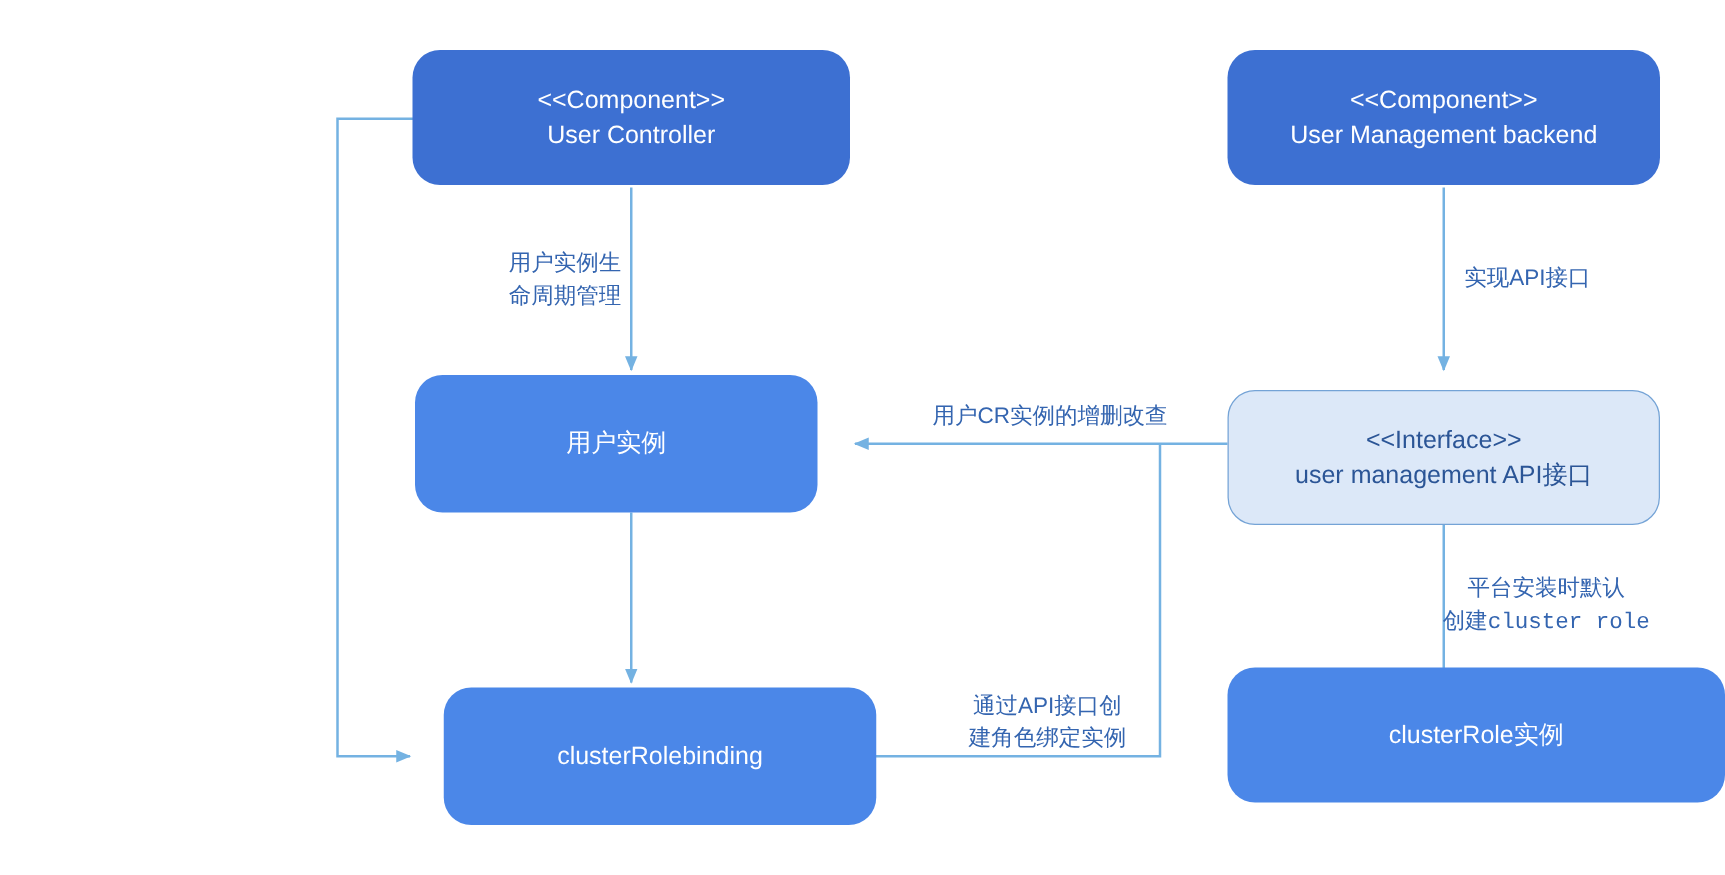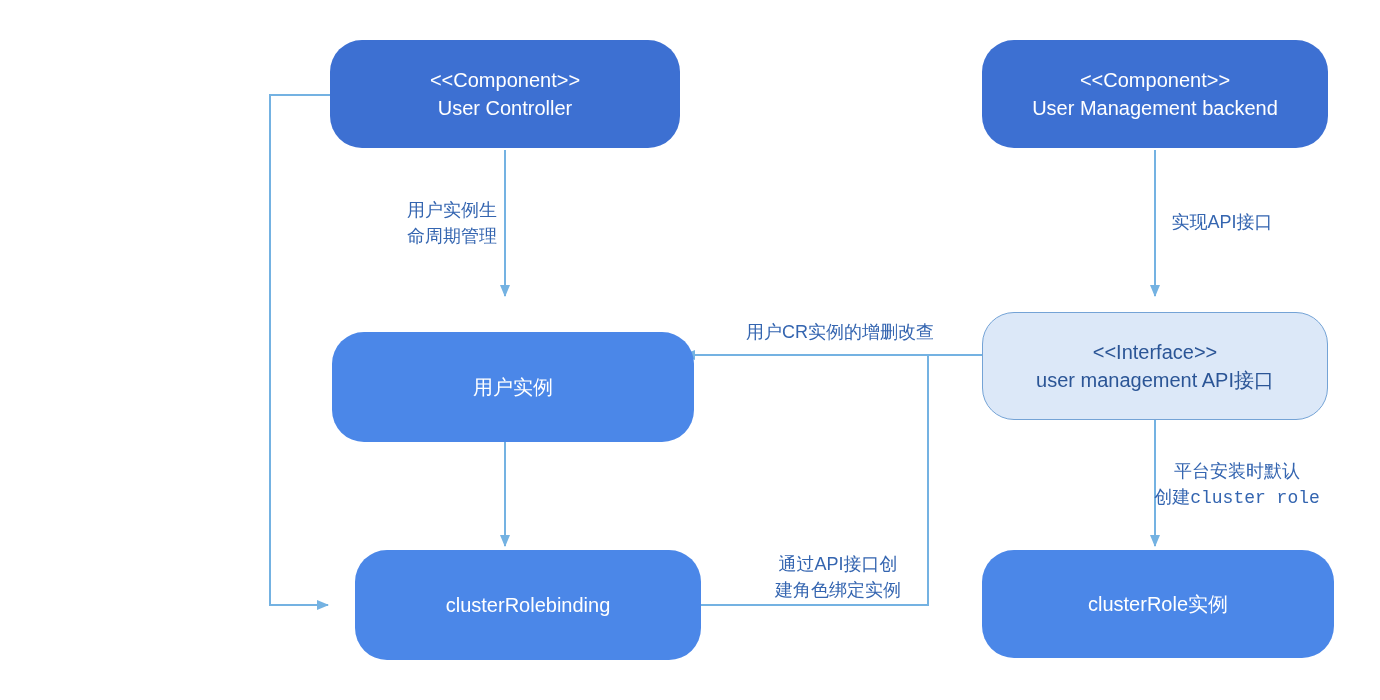--- a/index.html
+++ b/index.html
@@ -14,21 +14,21 @@
     --background:#ffffff;
   }
   *{margin:0;padding:0;box-sizing:border-box;}
   html,body{width:1380px;height:700px;background:var(--background);
     font-family:"Liberation Sans","DejaVu Sans",sans-serif;}
   .canvas{position:relative;width:1380px;height:700px;overflow:hidden;background:var(--background);}
   .edges{position:absolute;left:0;top:0;width:1380px;height:700px;}
   .edge{fill:none;stroke:var(--arrow);stroke-width:2;}
   .arrow-tip{fill:var(--arrow);}
   .node{position:absolute;display:flex;flex-direction:column;align-items:center;justify-content:center;
-    border-radius:32px;background:var(--instance-fill);color:var(--node-text);
+    border-radius:22px;background:var(--instance-fill);color:var(--node-text);
     font-size:20px;line-height:28px;text-align:center;}
   .node.component{background:var(--component-fill);}
   .node.interface{background:var(--interface-fill);border:1.5px solid var(--interface-border);
     color:var(--interface-text);margin-top:12px;}
   .edge-label{position:absolute;color:var(--label-text);font-size:18px;line-height:26px;
     text-align:center;white-space:pre-line;}
 </style>
 </head>
 <body>
 
@@ -59,34 +59,34 @@
   <div class="node component" style="left:330px;top:40px;width:350px;height:108px;">
     <div>&lt;&lt;Component&gt;&gt;</div>
     <div>User Controller</div>
   </div>
 
   <div class="node component" style="left:982px;top:40px;width:346px;height:108px;">
     <div>&lt;&lt;Component&gt;&gt;</div>
     <div>User Management backend</div>
   </div>
 
-  <div class="node" style="left:332px;top:300px;width:362px;height:110px;margin-top:32px;">
+  <div class="node" style="left:332px;top:300px;width:322px;height:110px;">
     <div>用户实例</div>
   </div>
 
   <div class="node interface" style="left:982px;top:300px;width:346px;height:108px;">
     <div>&lt;&lt;Interface&gt;&gt;</div>
     <div>user management API接口</div>
   </div>
 
   <div class="node" style="left:332px;top:550px;width:346px;height:110px;margin-left:23px;">
     <div>clusterRolebinding</div>
   </div>
 
-  <div class="node" style="left:982px;top:550px;width:352px;height:108px;">
+  <div class="node" style="left:982px;top:534px;width:398px;height:108px;">
     <div>clusterRole实例</div>
   </div>
 
   <div class="edge-label" style="left:372px;top:197px;width:160px;">用户实例生
 命周期管理</div>
 
   <div class="edge-label" style="left:1142px;top:209px;width:160px;">实现API接口</div>
 
   <div class="edge-label" style="left:715px;top:319px;width:250px;">用户CR实例的增删改查</div>
 

